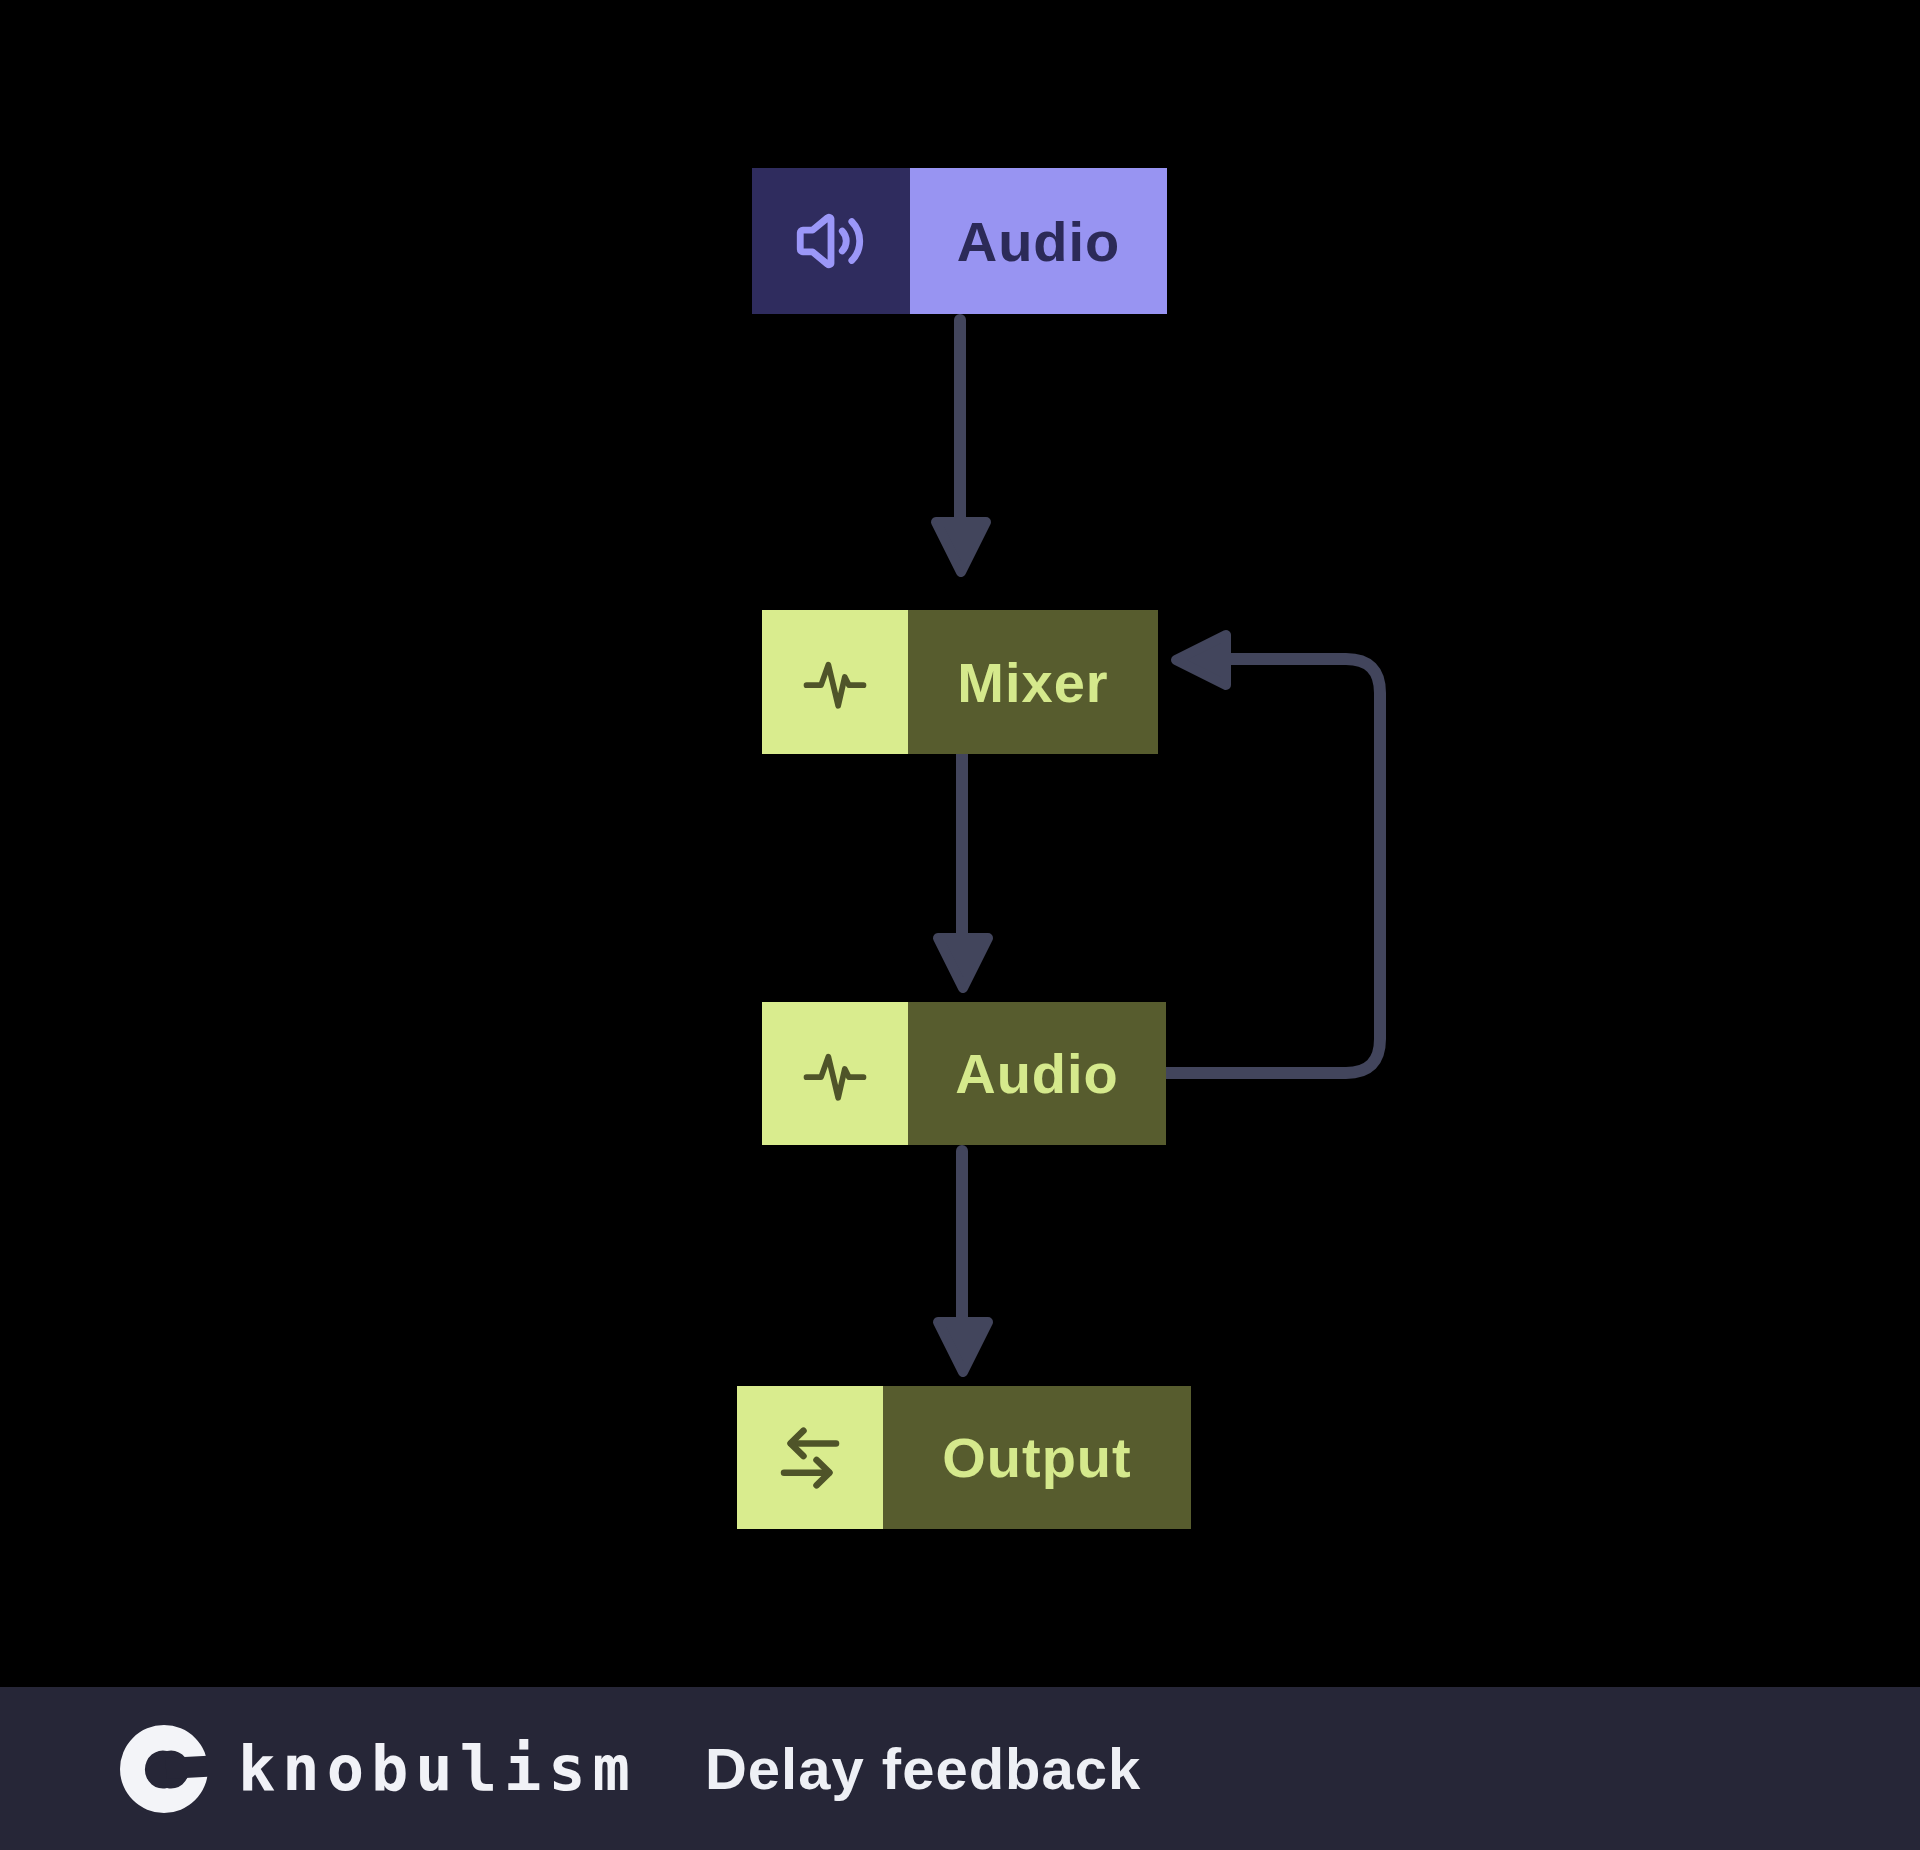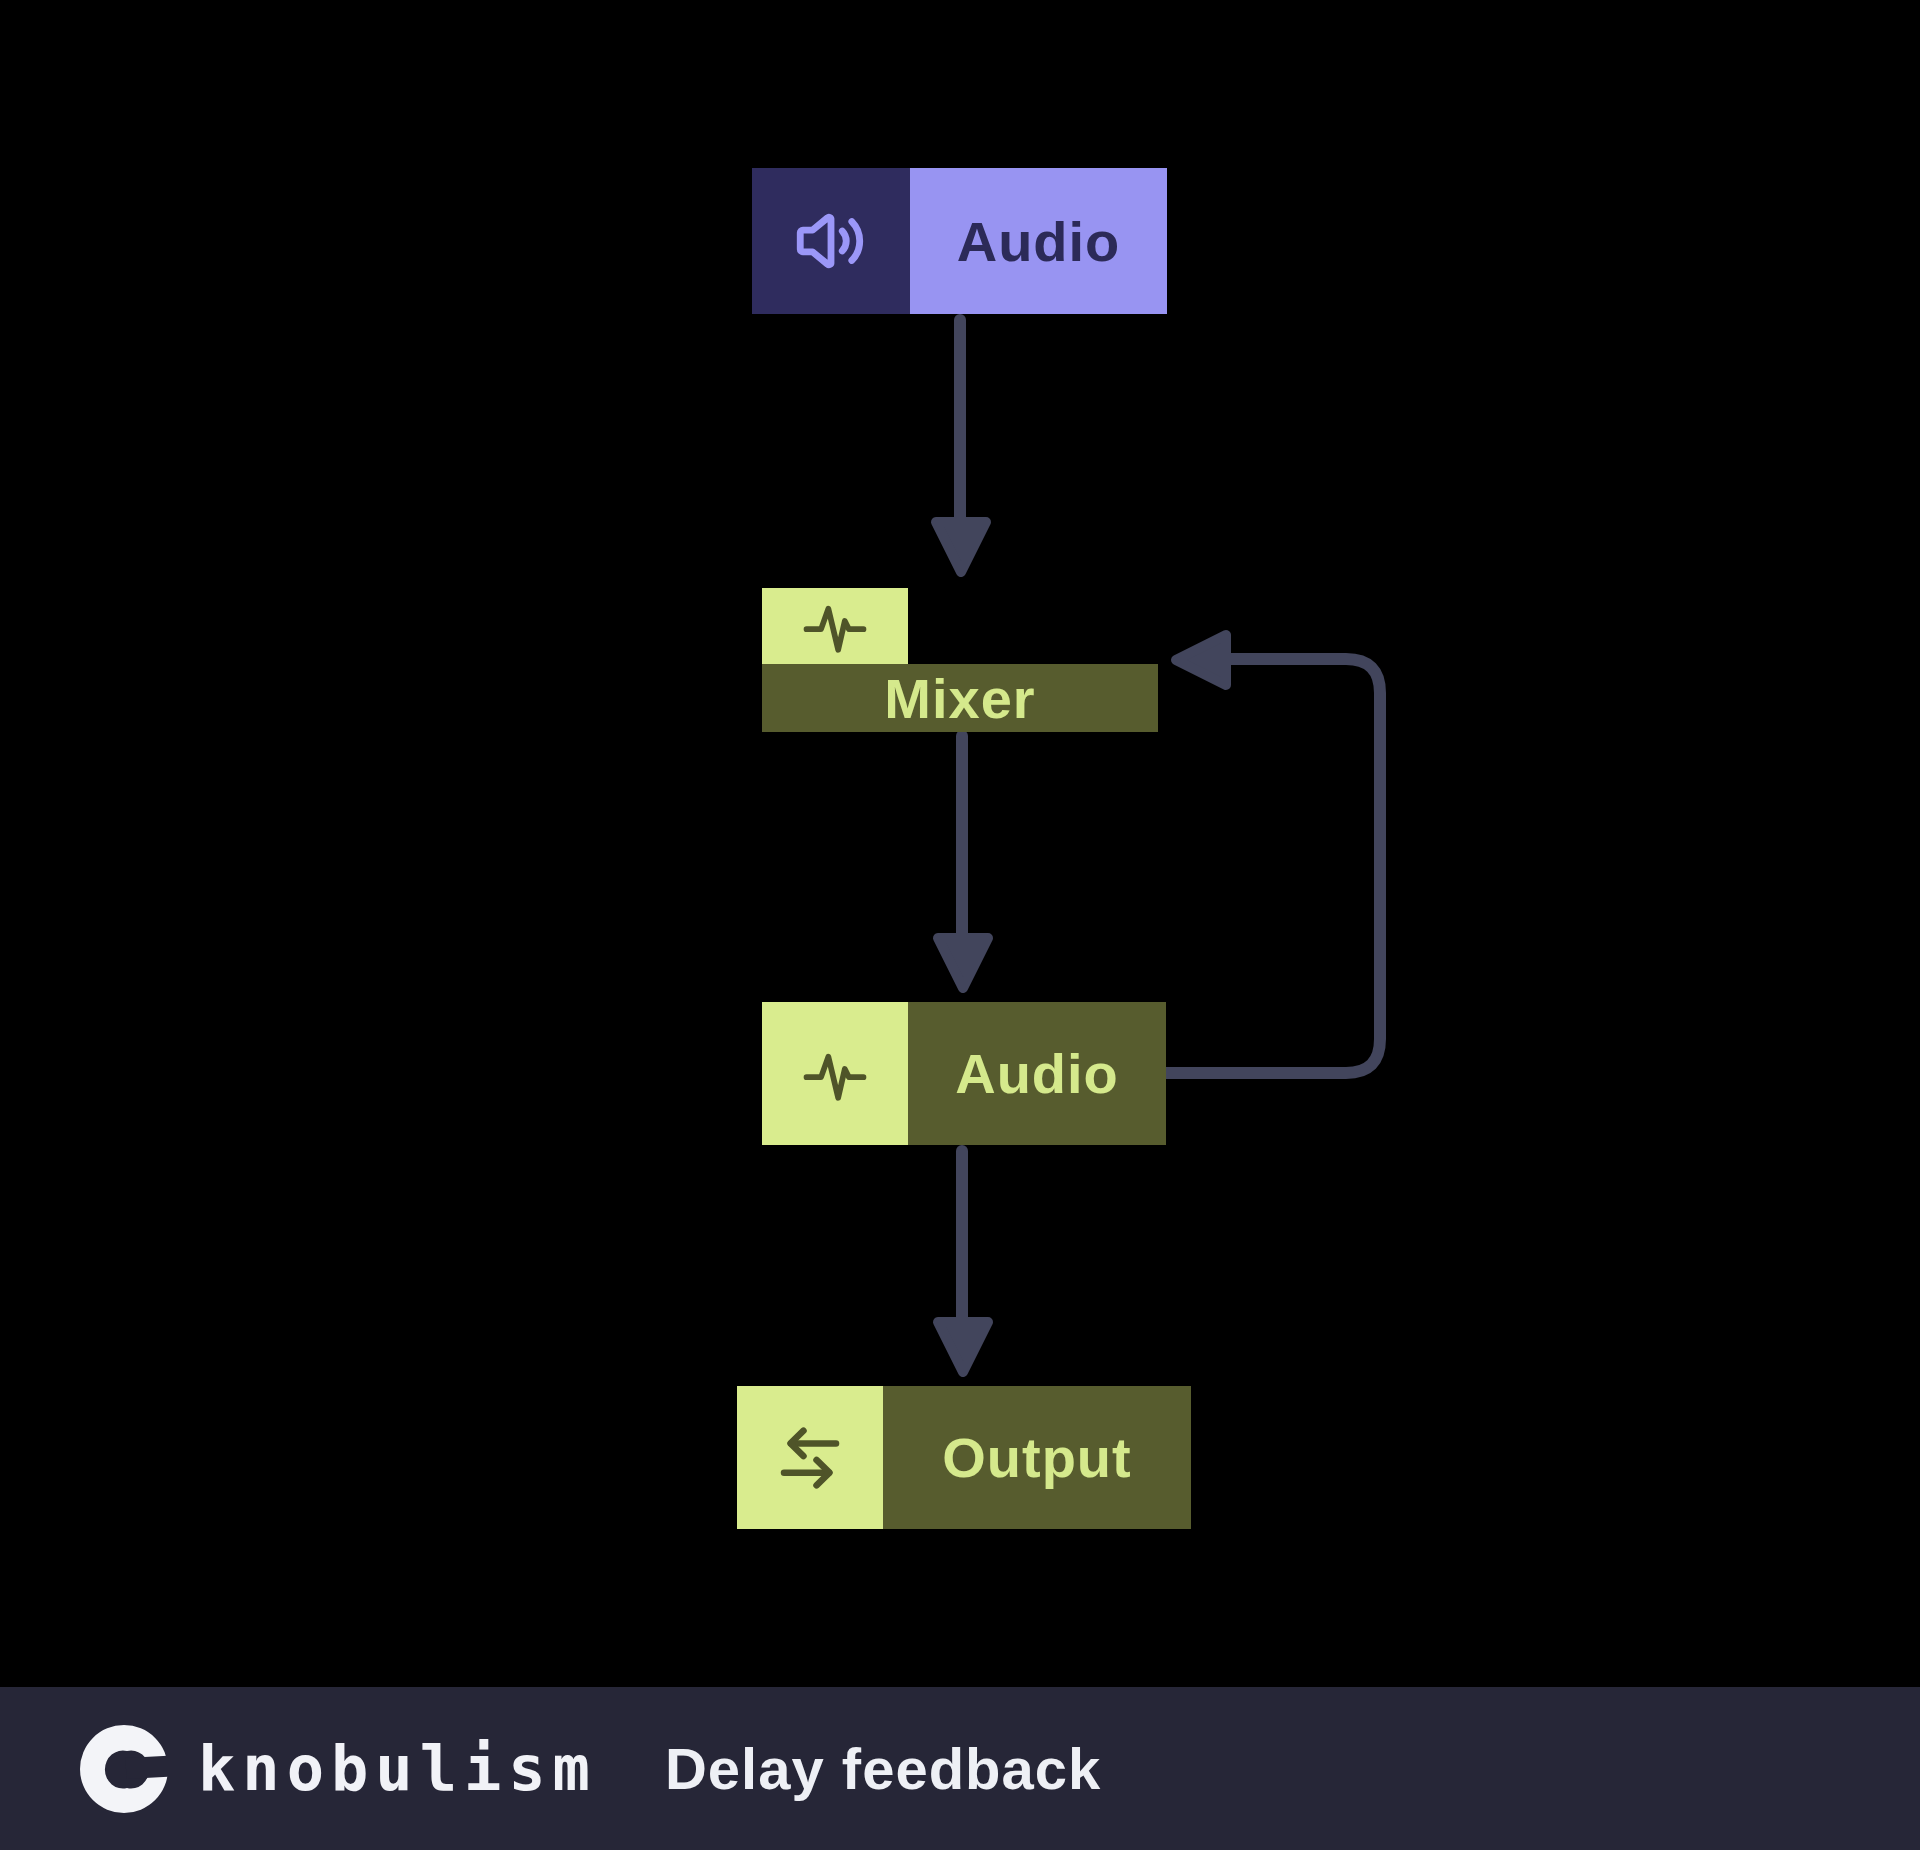--- a/index.html
+++ b/index.html
@@ -9,31 +9,31 @@
   }
   .node{position:absolute;display:flex;}
   .icon-cell{display:flex;align-items:center;justify-content:center;flex:none;}
   .label-cell{flex:1;display:flex;align-items:center;justify-content:center;
     font-weight:bold;font-size:56px;letter-spacing:1px;}
   
   #node-audio{left:752px;top:168px;width:415px;height:146px;border-radius:9px;}
   #node-audio .icon-cell{width:158px;background:#2F2C5E;}
   #node-audio .label-cell{background:#9894F2;color:#2C2A58;}
   
-  #node-mixer{left:762px;top:588px;width:396px;height:144px;flex-direction:column;}
+  #node-mixer{left:762px;top:610px;width:396px;height:144px;}
   #node-delay{left:762px;top:1002px;width:404px;height:143px;}
   #node-output{left:737px;top:1386px;width:454px;height:143px;}
   #node-mixer .icon-cell,#node-delay .icon-cell,#node-output .icon-cell{
     width:146px;background:#D9EC8E;}
   #node-mixer .label-cell,#node-delay .label-cell,#node-output .label-cell{
     background:#575C2E;color:#D5E98C;}
   #edges{position:absolute;left:0;top:0;width:1920px;height:1850px;}
   
   #footer{position:absolute;left:0;top:1687px;width:1920px;height:163px;
-    background:#262637;display:flex;align-items:center;padding-left:80px;box-sizing:border-box;text-align:center;}
+    background:#262637;display:flex;align-items:center;padding-left:120px;box-sizing:border-box;text-align:center;}
   #brand{color:#F1F2F7;font-family:"DejaVu Sans Mono",monospace;font-weight:600;
     font-size:62px;letter-spacing:7px;margin-left:30px;}
   #title{color:#EEF0F5;font-family:"Liberation Sans",sans-serif;font-weight:bold;
     font-size:58px;margin-left:68px;letter-spacing:1px;}
 </style>
 </head>
 <body>
 
 <div id="canvas">
 

